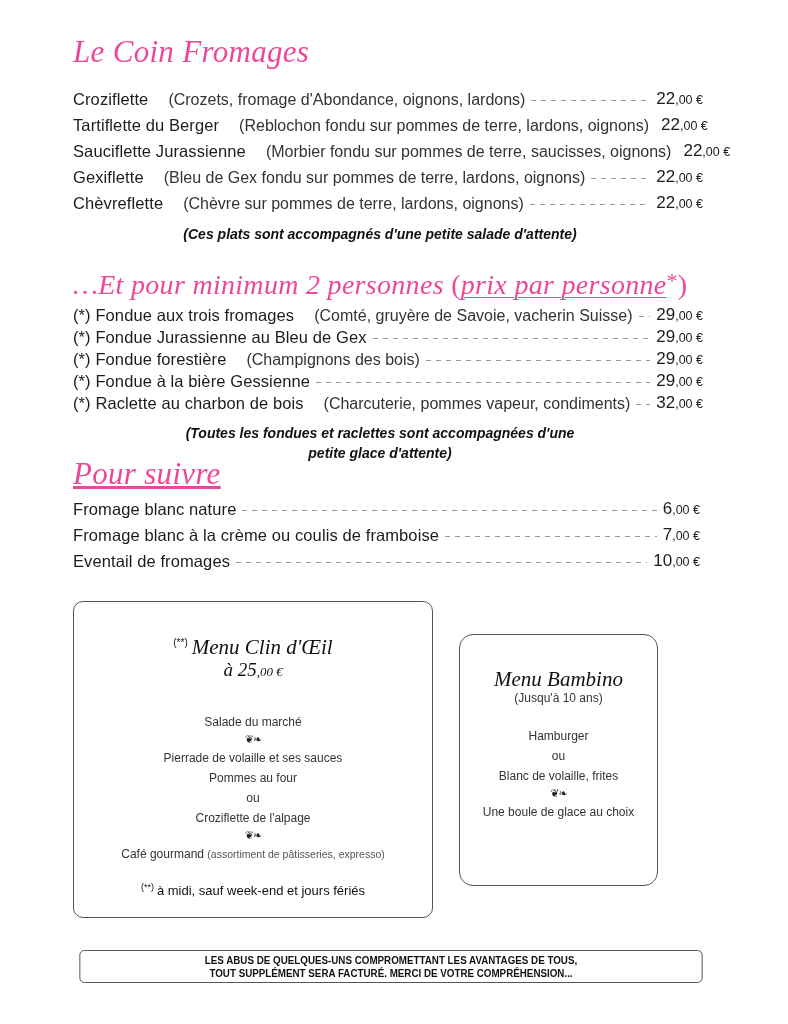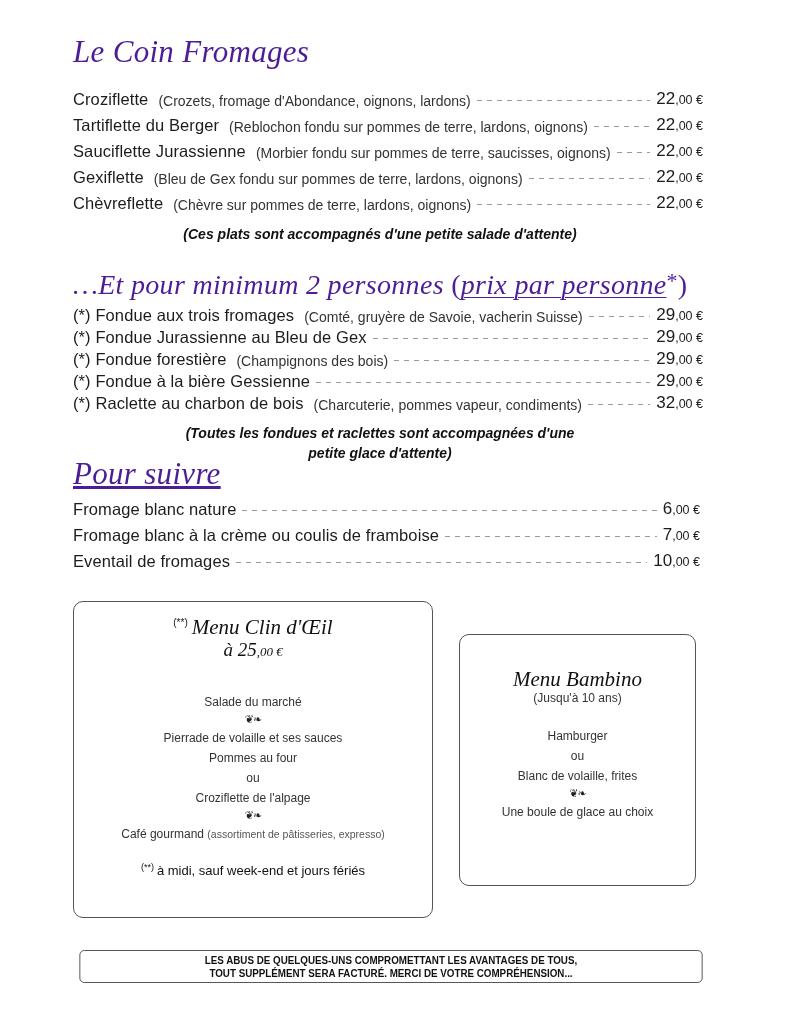--- a/index.html
+++ b/index.html
@@ -1,55 +1,55 @@
 <!DOCTYPE html>
 <html><head>
   <meta charset="utf-8">
   <style>
     * { margin: 0; padding: 0; box-sizing: border-box; }
     html, body { width: 788px; height: 1024px; background: #ffffff; overflow: hidden; }
     body { position: relative; font-family: "Liberation Sans", sans-serif; color: #1a1a1a; }
 
     .section-title {
       position: absolute; font-family: "Liberation Serif", serif; font-style: italic;
-      font-weight: normal; color: #4c1d95; letter-spacing: 0.3px;
+      font-weight: normal; color: #ec4899; letter-spacing: 0.3px;
     }
     .title-1 { left: 73px; top: 34px; font-size: 31px; }
     .title-2 { left: 73px; top: 268px; font-size: 28px; }
     .title-2 .paren { font-style: normal; }
     .title-2 .under { text-decoration: underline; text-decoration-thickness: 1px; text-underline-offset: 3px; }
     .title-2 .star { font-style: normal; font-size: 22px; vertical-align: 6px; }
     .title-3 { left: 73px; top: 456px; font-size: 31px; text-decoration: underline; }
 
     .menu-row {
       position: absolute; left: 73px; width: 630px; height: 22px;
       display: flex; align-items: flex-end; white-space: nowrap;
     }
     .menu-row.wide { width: 627px; }
     .item-name { font-size: 16.5px; color: #1c1c1c; letter-spacing: 0.1px; }
-    .item-desc { font-size: 14px; color: #333; margin-left: 10px; }
+    .item-desc { font-size: 16px; color: #333; margin-left: 20px; }
     .dots {
       flex: 1; margin: 0 6px; height: 1px; align-self: center; position: relative; top: 2px;
       background-image: linear-gradient(to right, #9a9a9a 55%, transparent 45%);
       background-size: 10px 1px; background-repeat: repeat-x;
     }
     .price { font-size: 17px; color: #1c1c1c; }
     .price .cents { font-size: 12.5px; }
 
     .note {
       position: absolute; left: 60px; width: 640px; text-align: center;
       font-weight: bold; font-style: italic; font-size: 14px; color: #111; line-height: 20px;
     }
 
     .box {
       position: absolute; border: 1.3px solid #555; border-radius: 10px; background: #fff;
       text-align: center;
     }
     .box-clin { left: 73px; top: 601px; width: 360px; height: 317px; }
-    .box-bambino { left: 459px; top: 634px; width: 237px; height: 252px; }
+    .box-bambino { left: 459px; top: 634px; width: 199px; height: 252px; border-radius: 14px; }
 
     .menu-title {
       font-family: "Liberation Serif", serif; font-style: italic; font-size: 21px; color: #111; line-height: 22px;
     }
     .menu-title .sup { font-family: "Liberation Sans", sans-serif; font-style: normal; font-size: 10px; vertical-align: 8px; margin-right: 4px; }
     .menu-price { font-family: "Liberation Serif", serif; font-style: italic; font-size: 19px; line-height: 24px; color: #111; }
     .menu-price .cents { font-size: 13px; }
     .menu-line { font-size: 12px; color: #333; line-height: 20px; }
     .menu-line .small { font-size: 10.5px; color: #555; }
     .ornament { font-family: "DejaVu Serif", serif; font-size: 11px; color: #222; line-height: 16px; letter-spacing: -1px; }
@@ -151,21 +151,21 @@
   <span class="dots"></span>
   <span class="price"><span>7</span><span class="cents">,00 €</span></span>
 </div>
 <div class="menu-row wide" style="top:549px">
   <span class="item-name">Eventail de fromages</span>
   <span class="dots"></span>
   <span class="price"><span>10</span><span class="cents">,00 €</span></span>
 </div>
 
 <div class="box box-clin">
-  <div class="menu-title" style="margin-top:10px"><span class="sup">(**)</span><span>Menu Clin d'Œil</span></div>
+  <div class="menu-title" style="margin-top:30px"><span class="sup">(**)</span><span>Menu Clin d'Œil</span></div>
   <div class="menu-price"><span>à 25</span><span class="cents">,00 €</span></div>
   <div class="menu-line" style="margin-top:28px">Salade du marché</div>
   <div class="ornament">❦❧</div>
   <div class="menu-line">Pierrade de volaille et ses sauces</div>
   <div class="menu-line">Pommes au four</div>
   <div class="menu-line">ou</div>
   <div class="menu-line">Croziflette de l'alpage</div>
   <div class="ornament">❦❧</div>
   <div class="menu-line"><span>Café gourmand</span> <span class="small">(assortiment de pâtisseries, expresso)</span></div>
   <div class="menu-foot" style="margin-top:18px"><span class="sup">(**)</span><span>à midi, sauf week-end et jours fériés</span></div>

